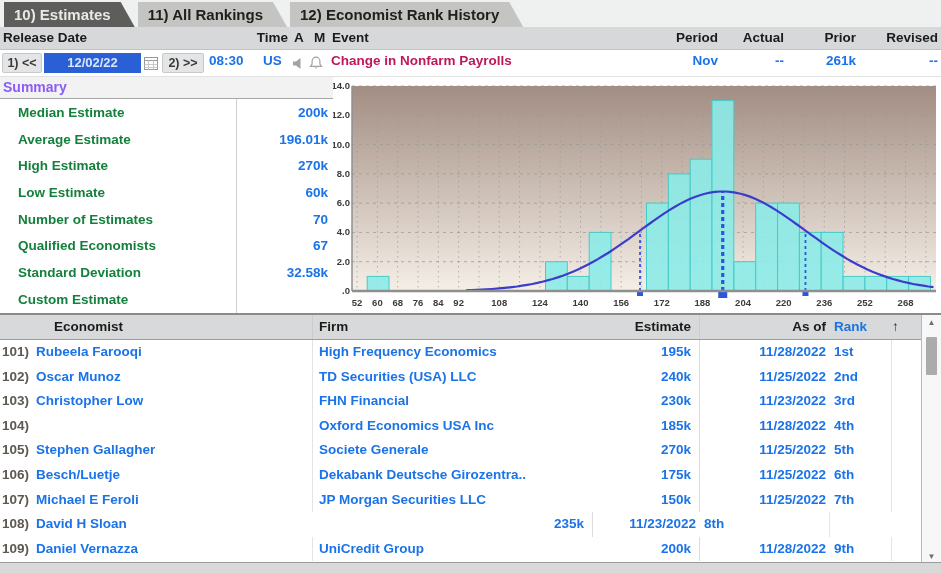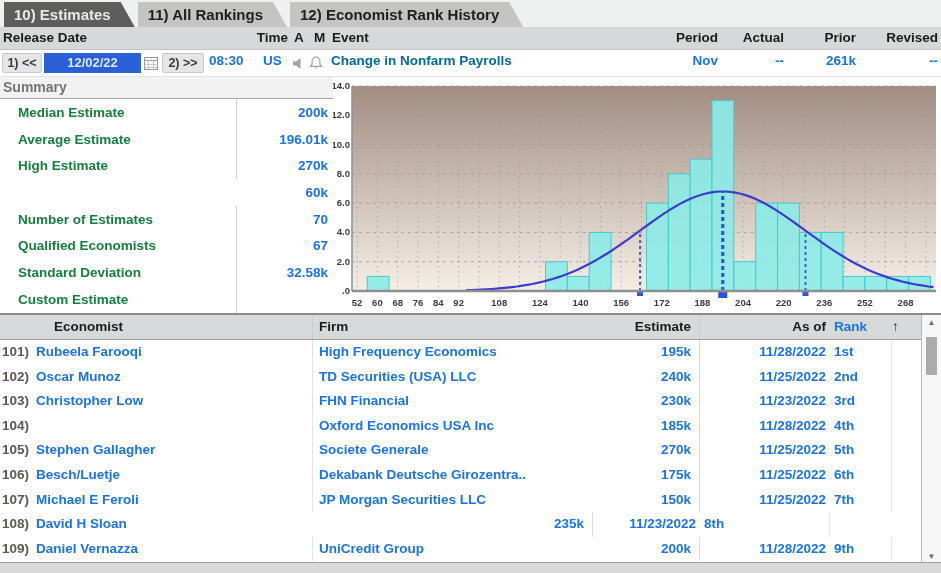--- a/index.html
+++ b/index.html
@@ -22,25 +22,25 @@
 
   
   .data-row { position:absolute; top:50px; left:0; width:941px; height:27px; background:#fff;
               font-size:13.5px; border-bottom:1px solid #e2e2e2; }
   .data-row > * { position:absolute; top:3px; white-space:nowrap; }
   .chip { background:#e4e5e6; border:1px solid #c8c8c8; border-radius:2px; height:20px; line-height:18px;
           color:#3a3a38; text-align:center; font-size:12.5px; cursor:pointer; }
   .datebox { background:#2a5fd6; color:#d9e7fb; height:20px; line-height:20px; text-align:center;
              font-size:13px; cursor:pointer; }
   .blue { color:#1a73e8; }
-  .red  { color:#0369a1; }
+  .red  { color:#be185d; }
 
   
   .summary { position:absolute; top:77px; left:0; width:333px; height:236px; background:#fff; }
-  .summary-title { height:22px; line-height:21px; padding-left:3px; font-size:14px; color:#737373;
+  .summary-title { height:22px; line-height:21px; padding-left:3px; font-size:14px; color:#8b5cf6;
                    background:#f2f2f2; border-bottom:1px solid #a8a8a8; }
   .sum-rows { position:absolute; top:22px; left:0; width:333px; bottom:0; }
   .sum-row { display:flex; height:26.7px; align-items:center; font-size:13.5px; }
   .sum-label { width:237px; padding-left:18px; color:#15803d; border-right:1px solid #d0d0d0;
                height:100%; display:flex; align-items:center; }
   .sum-value { flex:1; text-align:right; padding-right:5px; color:#1a73e8; }
 
   
   .chart { position:absolute; top:77px; left:333px; width:608px; height:236px; background:#fff; }
   .chart svg { display:block; }
@@ -148,20 +148,21 @@
       </div>
       <div class="sum-row">
         <div class="sum-label">Average Estimate</div>
         <div class="sum-value">196.01k</div>
       </div>
       <div class="sum-row">
         <div class="sum-label">High Estimate</div>
         <div class="sum-value">270k</div>
       </div>
       <div class="sum-row">
+        <div class="sum-label">Low Estimate</div>
         <div class="sum-value">60k</div>
       </div>
       <div class="sum-row">
         <div class="sum-label">Number of Estimates</div>
         <div class="sum-value">70</div>
       </div>
       <div class="sum-row">
         <div class="sum-label">Qualified Economists</div>
         <div class="sum-value">67</div>
       </div>

